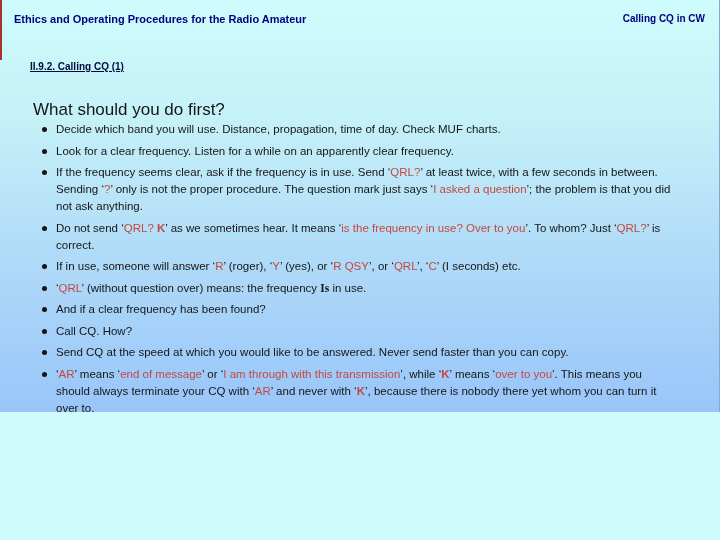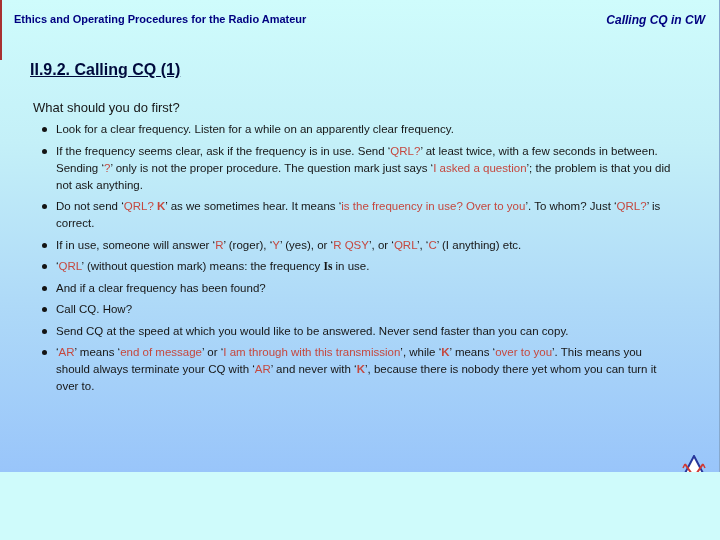--- a/index.html
+++ b/index.html
@@ -2,44 +2,44 @@
 <html><head>
 <meta charset="utf-8">
 <style>
   html,body{margin:0;padding:0;}
   body{
     width:720px;height:540px;overflow:hidden;
     font-family:"Liberation Sans","DejaVu Sans",sans-serif;
     background:#cffbfb;
   }
   .slide{
-    position:relative;width:720px;height:472px;overflow:hidden;
+    position:relative;width:720px;height:412px;overflow:hidden;
     background:linear-gradient(180deg,#cffcfc 0%,#c4f0f8 30%,#aed9f8 65%,#99c5fa 100%);
     border-right:1px solid #87a9cf;
     box-sizing:border-box;
   }
   .edge-left{
     position:absolute;left:0;top:0;width:2px;height:60px;background:#a83131;
   }
   .header-title{
     position:absolute;left:14px;top:13px;
     font-size:11px;font-weight:bold;color:#000080;letter-spacing:0;
   }
   .header-topic{
     position:absolute;right:14px;top:13px;
-    font-size:12px;font-weight:bold;color:#000080;font-style:italic;
+    font-size:10px;font-weight:bold;color:#000080;
   }
   .heading{
     position:absolute;left:30px;top:61px;
-    font-size:16px;font-weight:bold;color:#000a3c;
+    font-size:10px;font-weight:bold;color:#000a3c;
     text-decoration:underline;
   }
   .intro{
     position:absolute;left:33px;top:100px;
-    font-size:13px;color:#161616;
+    font-size:17px;color:#161616;
   }
   .bullets{
     position:absolute;left:42px;top:121px;width:650px;
   }
   .bullet{
     display:flex;align-items:flex-start;margin-bottom:4.5px;
   }
   .dot{
     flex:0 0 auto;width:5px;height:5px;border-radius:50%;
     background:#141414;margin:6px 9px 0 0;
@@ -79,37 +79,41 @@
 
   <div class="header-title">Ethics and Operating Procedures for the Radio Amateur</div>
   <div class="header-topic">Calling CQ in CW</div>
 
   <div class="heading">II.9.2. Calling CQ (1)</div>
   <div class="intro">What should you do first?</div>
 
   <div class="bullets">
       <div class="bullet">
         <span class="dot"></span>
+        <span class="btext"><span>Decide which band you will use. Distance, propagation, time of day. Check MUF charts.</span></span>
+      </div>
+      <div class="bullet">
+        <span class="dot"></span>
         <span class="btext"><span>Look for a clear frequency. Listen for a while on an apparently clear frequency.</span></span>
       </div>
       <div class="bullet">
         <span class="dot"></span>
         <span class="btext"><span>If the frequency seems clear, ask if the frequency is in use. Send ‘</span><span class="r">QRL?</span><span>’ at least twice, with a few seconds in between. Sending ‘</span><span class="r">?</span><span>’ only is not the proper procedure. The question mark just says ‘</span><span class="r">I asked a question</span><span>’; the problem is that you did not ask anything.</span></span>
       </div>
       <div class="bullet">
         <span class="dot"></span>
         <span class="btext"><span>Do not send ‘</span><span class="r">QRL? </span><span class="rb">K</span><span>’ as we sometimes hear. It means ‘</span><span class="r">is the frequency in use? Over to you</span><span>’. To whom? Just ‘</span><span class="r">QRL?</span><span>’ is correct.</span></span>
       </div>
       <div class="bullet">
         <span class="dot"></span>
-        <span class="btext"><span>If in use, someone will answer ‘</span><span class="r">R</span><span>’ (roger), ‘</span><span class="r">Y</span><span>’ (yes), or ‘</span><span class="r">R QSY</span><span>’, or ‘</span><span class="r">QRL</span><span>’, ‘</span><span class="r">C</span><span>’ (I anything) etc.</span></span>
+        <span class="btext"><span>If in use, someone will answer ‘</span><span class="r">R</span><span>’ (roger), ‘</span><span class="r">Y</span><span>’ (yes), or ‘</span><span class="r">R QSY</span><span>’, or ‘</span><span class="r">QRL</span><span>’, ‘</span><span class="r">C</span><span>’ (I seconds) etc.</span></span>
       </div>
       <div class="bullet">
         <span class="dot"></span>
-        <span class="btext"><span>‘</span><span class="r">QRL</span><span>’ (without question mark) means: the frequency </span><span class="b">Is</span><span> in use.</span></span>
+        <span class="btext"><span>‘</span><span class="r">QRL</span><span>’ (without question over) means: the frequency </span><span class="b">Is</span><span> in use.</span></span>
       </div>
       <div class="bullet">
         <span class="dot"></span>
         <span class="btext"><span>And if a clear frequency has been found?</span></span>
       </div>
       <div class="bullet">
         <span class="dot"></span>
         <span class="btext"><span>Call CQ. How?</span></span>
       </div>
       <div class="bullet">

